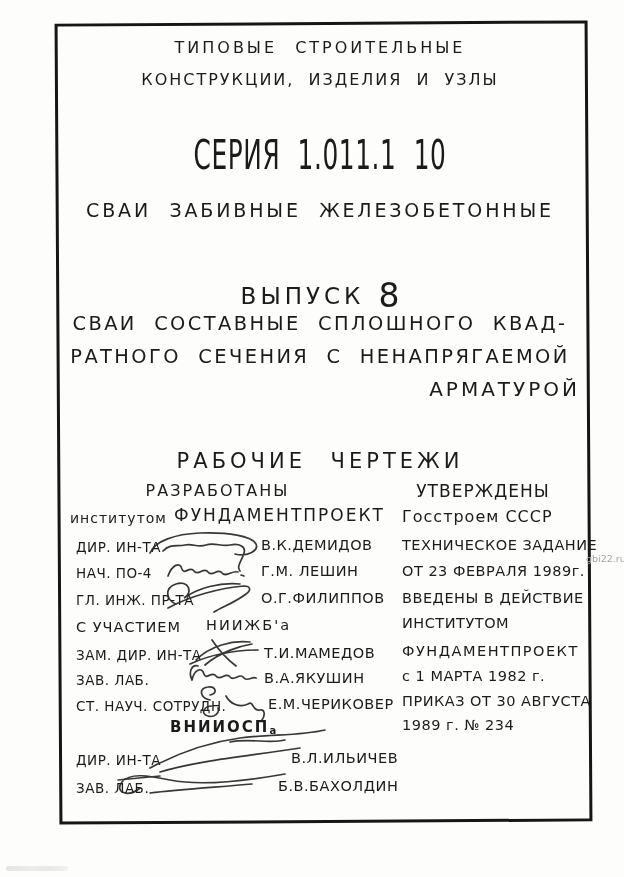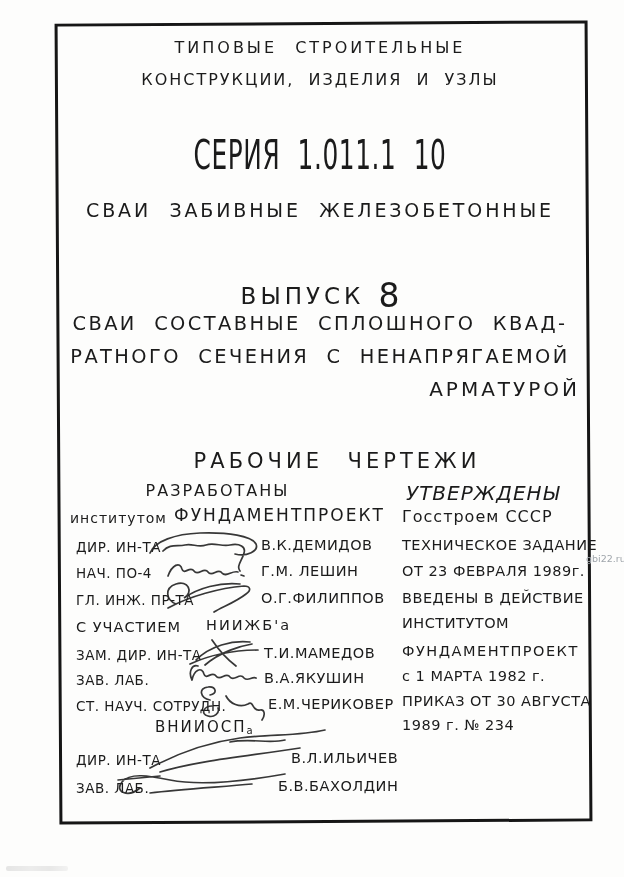--- a/index.html
+++ b/index.html
@@ -21,29 +21,29 @@
   .ctr{left:60px;width:520px;text-align:center;}
   .hdr1{top:38px;font-size:16px;letter-spacing:3px;word-spacing:10px;}
   .hdr2{top:70px;font-size:16px;letter-spacing:2px;word-spacing:7px;}
   .series{top:132px;font-size:40px;letter-spacing:1px;word-spacing:14px;transform:scaleX(0.62);transform-origin:center;}
   .subject{top:198px;font-size:20px;letter-spacing:3px;word-spacing:10px;transform:scaleX(0.95);transform-origin:center;}
   .issue{top:276px;font-size:23px;letter-spacing:4px;}
   .issue .big8{font-size:33px;letter-spacing:0;margin-left:14px;vertical-align:-3px;}
   .tt1{top:311px;font-size:20px;letter-spacing:2.5px;word-spacing:9px;transform:scaleX(0.97);transform-origin:center;}
   .tt2{top:344px;font-size:20px;letter-spacing:2.5px;word-spacing:9px;transform:scaleX(0.97);transform-origin:center;}
   .tt3{top:377px;font-size:20px;letter-spacing:3px;text-align:right;}
-  .doctype{top:449px;font-size:21px;letter-spacing:4px;word-spacing:14px;padding-left:17px;}
+  .doctype{top:449px;font-size:21px;letter-spacing:4px;word-spacing:14px;}
   .devhead{left:95px;width:245px;top:481px;font-size:16px;letter-spacing:2px;text-align:center;}
-  .apphead{left:398px;width:170px;top:481px;font-size:20px;letter-spacing:1px;text-align:center;font-style:italic;}
+  .apphead{left:398px;width:170px;top:481px;font-size:17px;letter-spacing:1px;text-align:center;}
   .orgprefix{left:70px;top:510px;font-size:14px;letter-spacing:1px;}
   .orgname{left:174px;top:505px;font-size:17px;letter-spacing:2px;}
   .lrow{position:absolute;left:76px;width:330px;height:22px;}
   .lrow .lbl{font-size:13.5px;letter-spacing:0.5px;white-space:nowrap;}
   .lrow .nm{position:absolute;top:0;font-size:14.5px;letter-spacing:0.5px;white-space:nowrap;}
-  .vniiosp{left:155px;top:718px;font-size:15px;letter-spacing:2px;}
+  .vniiosp{left:170px;top:718px;font-size:15px;letter-spacing:2px;font-weight:bold;}
   .vniiosp .sub{font-size:10px;vertical-align:-2px;letter-spacing:0;}
   .rline{position:absolute;left:402px;font-size:14.5px;letter-spacing:0.5px;white-space:nowrap;}
   .copyright{left:340px;width:225px;top:786px;font-size:13px;text-align:right;letter-spacing:0.5px;}
   .wm-right{left:586px;top:553px;font-size:9.5px;color:#9fa5ab;letter-spacing:0;}
   .wm-bottom{
     position:absolute;left:6px;top:866px;width:62px;height:5px;
     background:linear-gradient(90deg,#c9c9c9,#d9d9d9 40%,#cfcfcf 70%,#e6e6e6);
     opacity:0.45;filter:blur(0.7px);border-radius:2px;
   }
   .sig-overlay{position:absolute;left:0;top:0;width:624px;height:877px;pointer-events:none;}

